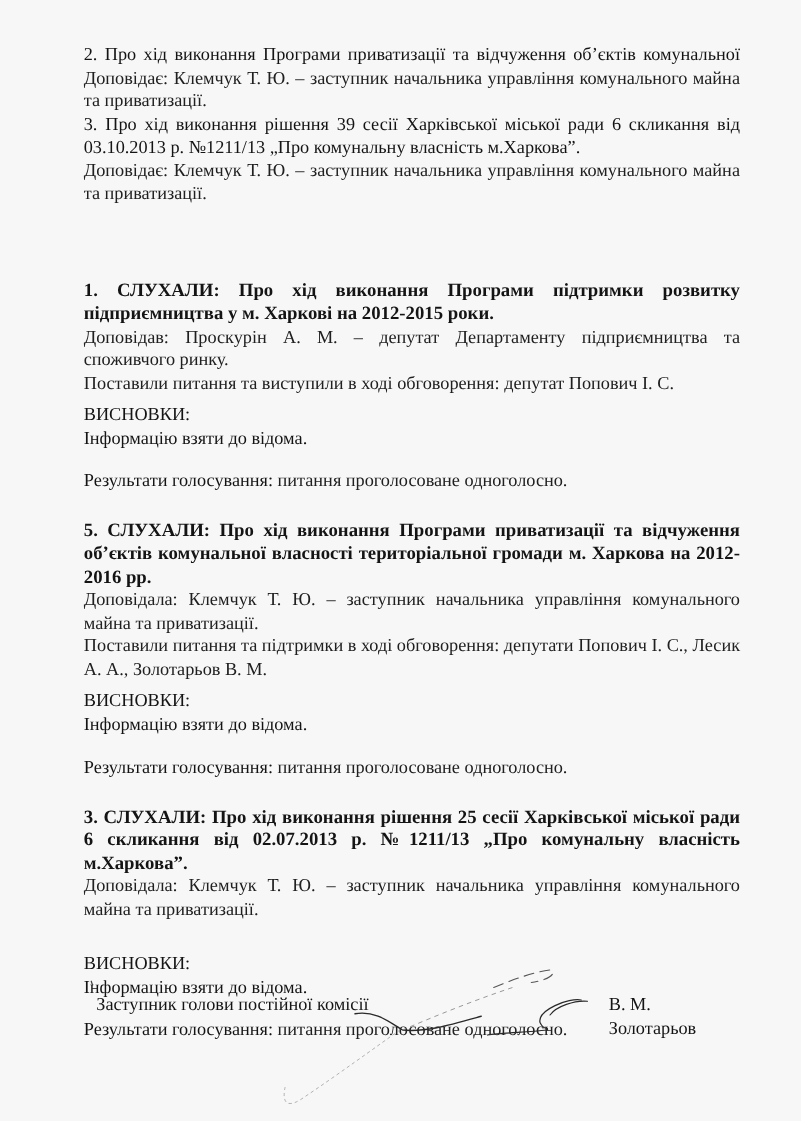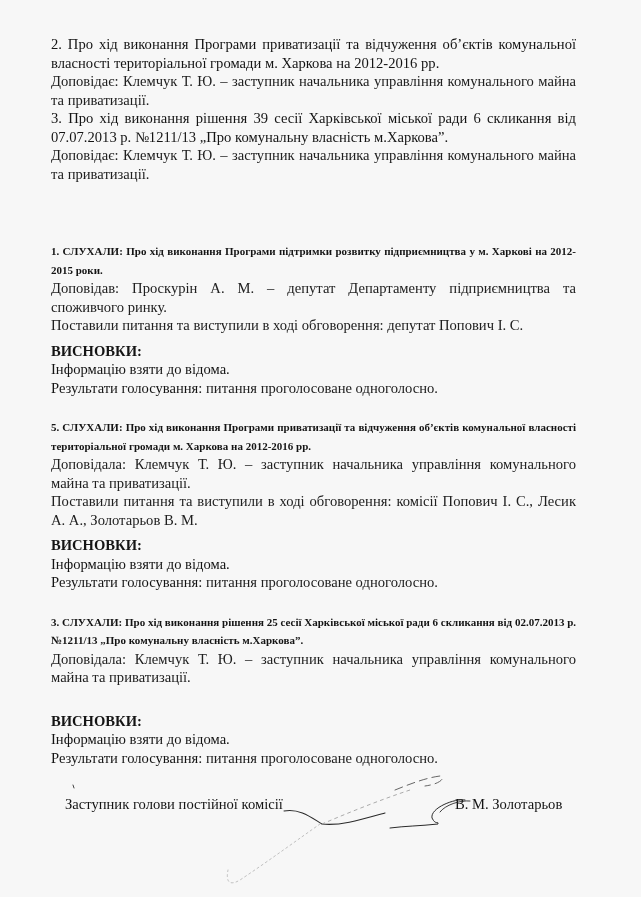--- a/index.html
+++ b/index.html
@@ -12,73 +12,72 @@
       height: 897px;
       position: relative;
       overflow: hidden;
       font-family: "Liberation Serif", serif;
       color: #141414;
       font-size: 14.6px;
       line-height: 18.5px;
     }
     .page {
       position: absolute;
-      left: 51px;
+      left: 67px;
       top: 35px;
       width: 525px;
     }
     .p { margin: 0; text-align: justify; }
     .p.last { text-align-last: justify; }
     .it { color: #202020; }
     .gap-agenda { height: 59px; }
     .heard {
       font-weight: bold;
       margin: 0;
       text-align: justify;
-      font-size: 11px;
+      font-size: 15px;
     }
     .concl-h {
-      font-weight: bold;
+      font-weight: normal;
       margin: 7px 0 0 0;
     }
     .sec2 { margin-top: 21px; }
     .sec3 { margin-top: 21px; }
-    .vote { }
+    .vote { margin-top: 16px; }
     .gap-small { height: 18px; }
     .sign {
       position: absolute;
       left: 61px;
       top: 795px;
       width: 530px;
       height: 22px;
     }
-    .sign-role { position: absolute; left: 4px; top: 0; }
-    .sign-name { position: absolute; left: 394px; top: 0; }
+    .sign-role { position: absolute; left: 16px; top: 0; }
+    .sign-name { position: absolute; left: 426px; top: 0; }
     .sig-svg {
       position: absolute;
       left: 0;
       top: 0;
       width: 641px;
       height: 897px;
       pointer-events: none;
     }
   </style>
 </head>
 <body>
 
 <div class="page">
 
   <div>
     <p class="p last">2. Про хід виконання Програми приватизації та відчуження об’єктів комунальної</p>
-    <p class="p">власності територіальної громади м. Харкова на 2012-2016 рр.</p>
     <p class="p it">Доповідає: Клемчук Т. Ю.  – заступник начальника управління комунального майна та приватизації.</p>
   </div>
   <div>
     <p class="p last">3. Про хід виконання рішення 39 сесії Харківської міської ради 6 скликання від</p>
-    <p class="p">07.07.2013 р. №1211/13 „Про комунальну власність м.Харкова”.</p>
+    <p class="p">03.10.2013 р. №1211/13 „Про комунальну власність м.Харкова”.</p>
     <p class="p it">Доповідає: Клемчук Т. Ю. – заступник начальника управління комунального майна та приватизації.</p>
   </div>
 
   <div class="gap-agenda"></div>
 
   <div class="section">
     <p class="heard">
       <span>1. СЛУХАЛИ:</span>
       <span>Про хід виконання Програми підтримки розвитку підприємництва у м. Харкові на 2012-2015 роки.</span>
     </p>
@@ -90,21 +89,21 @@
       <span>Результати голосування: </span><span class="it">питання проголосоване одноголосно.</span>
     </p>
   </div>
 
   <div class="section sec2">
     <p class="heard">
       <span>5. СЛУХАЛИ:</span>
       <span>Про хід виконання Програми приватизації та відчуження об’єктів комунальної власності територіальної громади м. Харкова на 2012-2016 рр.</span>
     </p>
     <p class="p it">Доповідала: Клемчук Т. Ю. – заступник начальника управління комунального майна та приватизації.</p>
-    <p class="p it">Поставили питання та виступили в ході обговорення:  комісії  Попович І. С., Лесик А. А., Золотарьов В. М.</p>
+    <p class="p it">Поставили питання та підтримки в ході обговорення:  депутати  Попович І. С., Лесик А. А., Золотарьов В. М.</p>
     <p class="concl-h">ВИСНОВКИ:</p>
     <p class="p">Інформацію взяти до відома.</p>
     <p class="p vote">
       <span>Результати голосування: </span><span class="it">питання проголосоване одноголосно.</span>
     </p>
   </div>
 
   <div class="section sec3">
     <p class="heard">
       <span>3. СЛУХАЛИ:</span>

